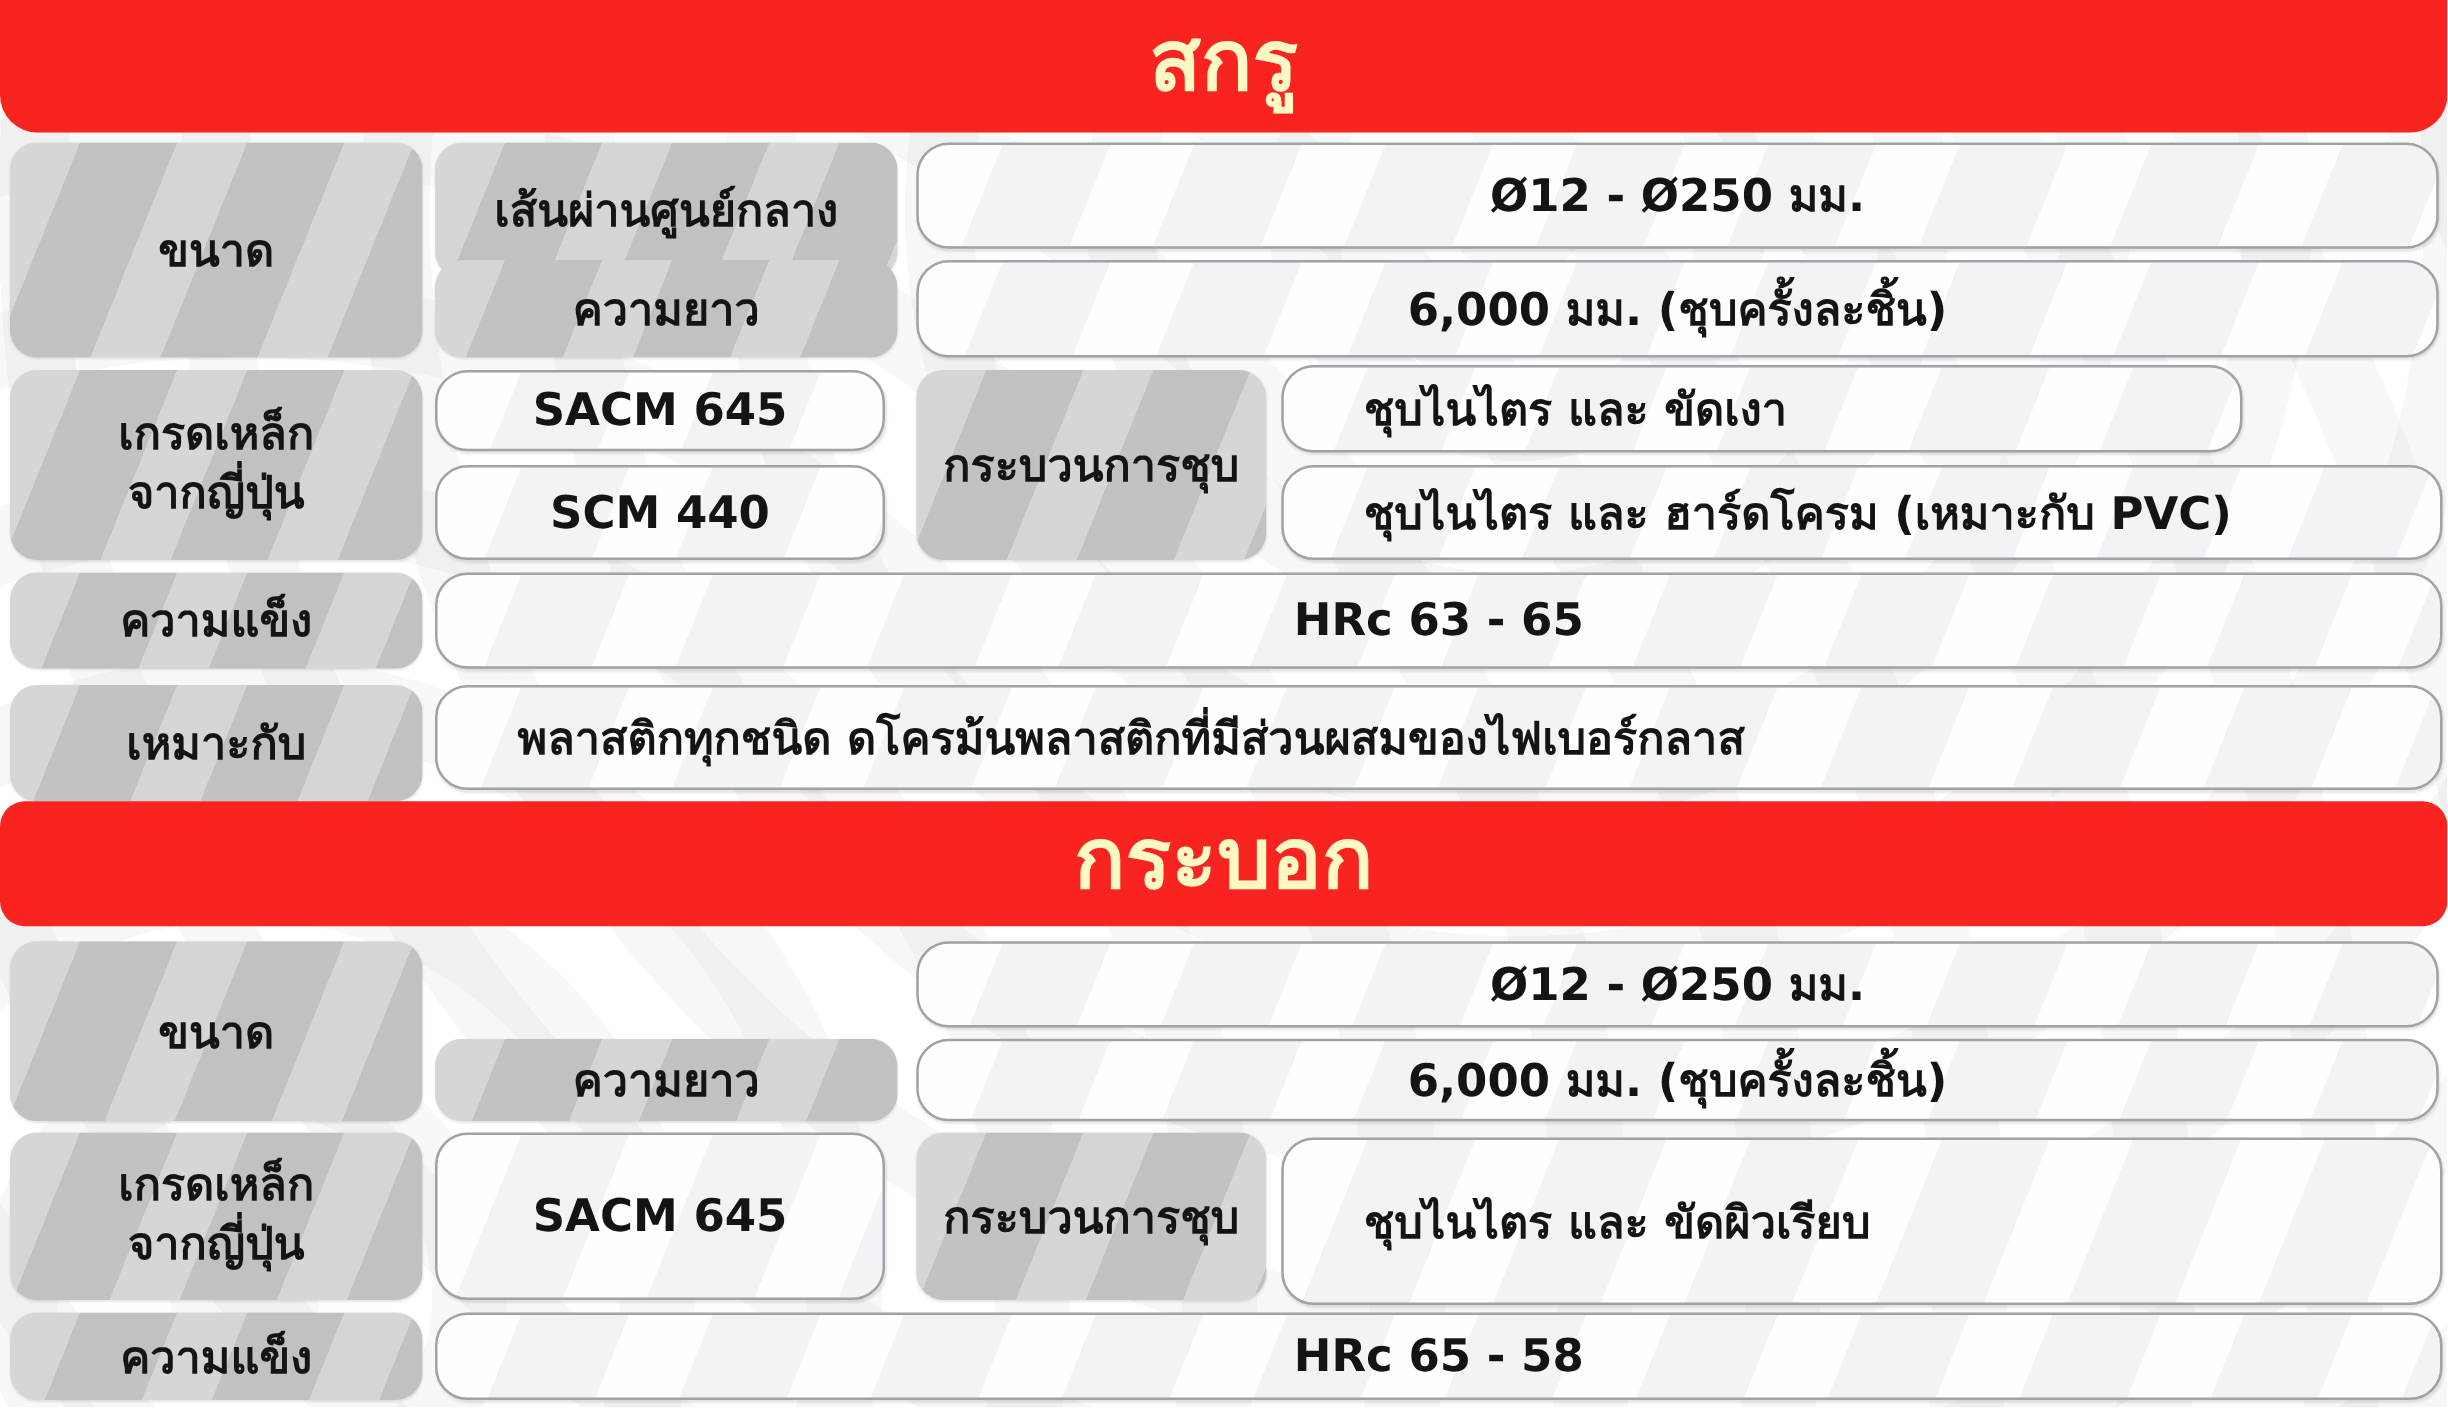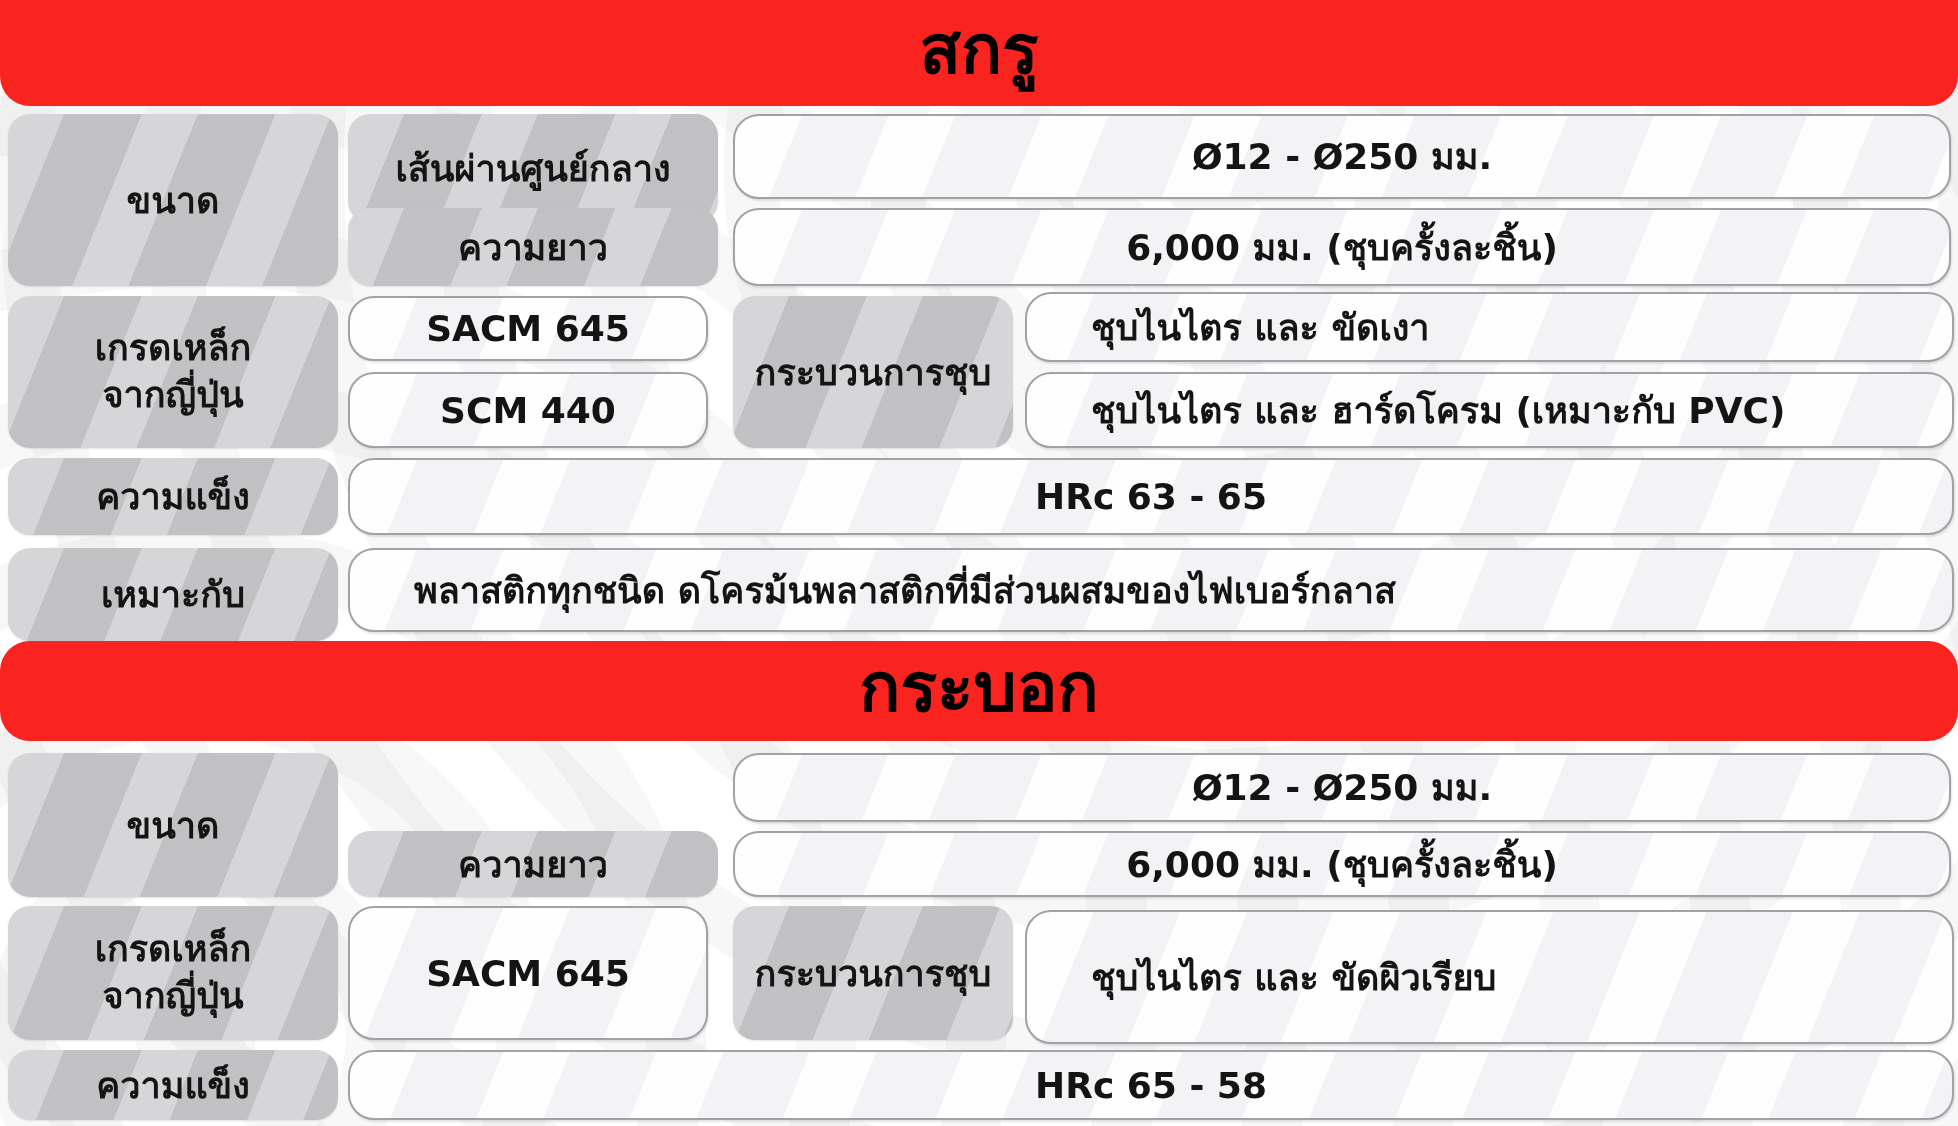--- a/index.html
+++ b/index.html
@@ -16,21 +16,21 @@
     content:"";
     position:absolute;inset:0;
     background:
       repeating-radial-gradient(circle at 62% 15%, rgba(70,70,80,0.045) 0 55px, rgba(0,0,0,0) 55px 145px),
       repeating-radial-gradient(circle at 10% 92%, rgba(70,70,80,0.04) 0 60px, rgba(0,0,0,0) 60px 150px);
     pointer-events:none;
   }
   .header-bar{
     position:absolute;left:0;width:1958px;
     display:flex;align-items:center;justify-content:center;
-    color:#000000;font-size:68px;font-weight:700;line-height:1;
+    color:#fef9c3;font-size:68px;font-weight:700;line-height:1;
     padding-bottom:6px;box-sizing:border-box;
   }
   .cell{
     position:absolute;
     display:flex;align-items:center;justify-content:center;
     white-space:nowrap;box-sizing:border-box;
   }
   .gray{
     background:
       repeating-linear-gradient(112deg, rgba(255,255,255,0.28) 0 52px, rgba(0,0,0,0.025) 52px 124px),
@@ -85,21 +85,21 @@
   </div>
   <div class="cell white" style="left:348px;top:296px;width:360px;height:65px;">
     <span>SACM 645</span>
   </div>
   <div class="cell white" style="left:348px;top:372px;width:360px;height:76px;">
     <span>SCM 440</span>
   </div>
   <div class="cell gray" style="left:733px;top:296px;width:280px;height:152px;">
     <span>กระบวนการชุบ</span>
   </div>
-  <div class="cell white left-pad" style="left:1025px;top:292px;width:929px;height:70px;">
+  <div class="cell white left-pad" style="left:1025px;top:292px;width:769px;height:70px;">
     <span>ชุบไนไตร และ ขัดเงา</span>
   </div>
   <div class="cell white left-pad" style="left:1025px;top:372px;width:929px;height:76px;">
     <span>ชุบไนไตร และ ฮาร์ดโครม (เหมาะกับ PVC)</span>
   </div>
 
   <div class="cell gray" style="left:8px;top:458px;width:330px;height:77px;">
     <span>ความแข็ง</span>
   </div>
   <div class="cell white" style="left:348px;top:458px;width:1606px;height:77px;">
@@ -108,21 +108,21 @@
     </div>
   </div>
 
   <div class="cell gray" style="left:8px;top:548px;width:330px;height:93px;">
     <span>เหมาะกับ</span>
   </div>
   <div class="cell white left-pad" style="left:348px;top:548px;width:1606px;height:84px;">
     <span>พลาสติกทุกชนิด ดโครม้นพลาสติกที่มีส่วนผสมของไฟเบอร์กลาส</span>
   </div>
 
-  <div class="header-bar" style="top:641px;height:100px;background:#f9231f;border-radius:30px;">
+  <div class="header-bar" style="top:641px;height:100px;background:#f9231f;border-radius:20px;">
     <span>กระบอก</span>
   </div>
 
   <div class="cell gray" style="left:8px;top:753px;width:330px;height:144px;">
     <span>ขนาด</span>
   </div>
   <div class="cell white" style="left:733px;top:753px;width:1218px;height:69px;">
     <span>Ø12 - Ø250 มม.</span>
   </div>
   <div class="cell gray" style="left:348px;top:831px;width:370px;height:66px;">

